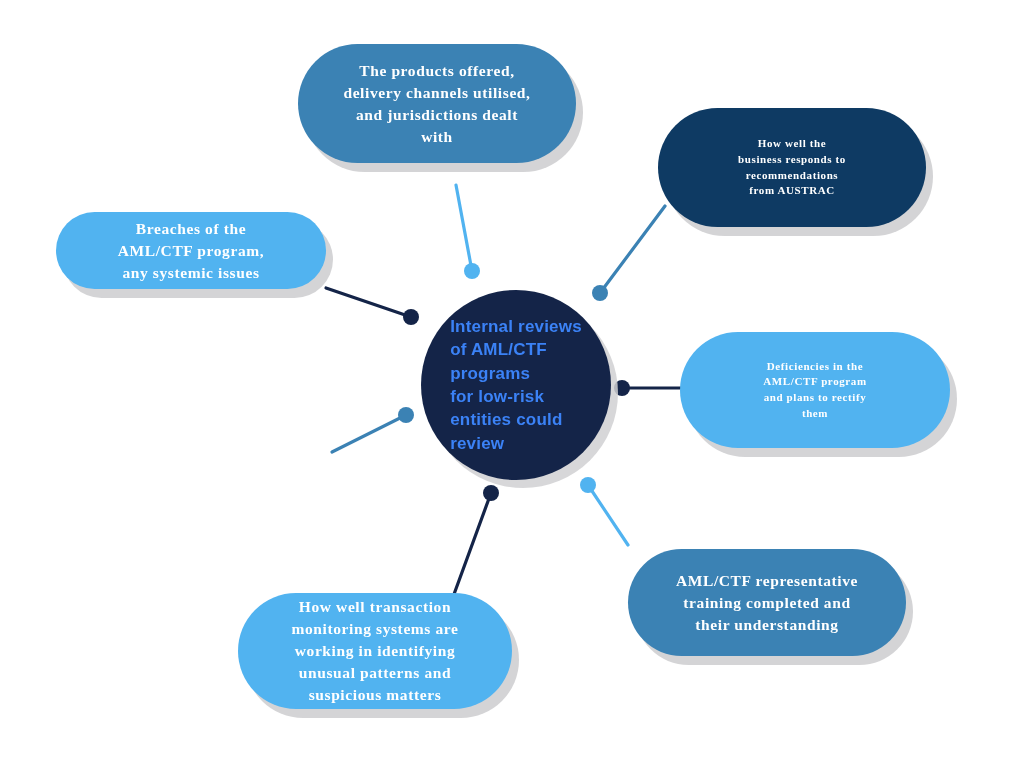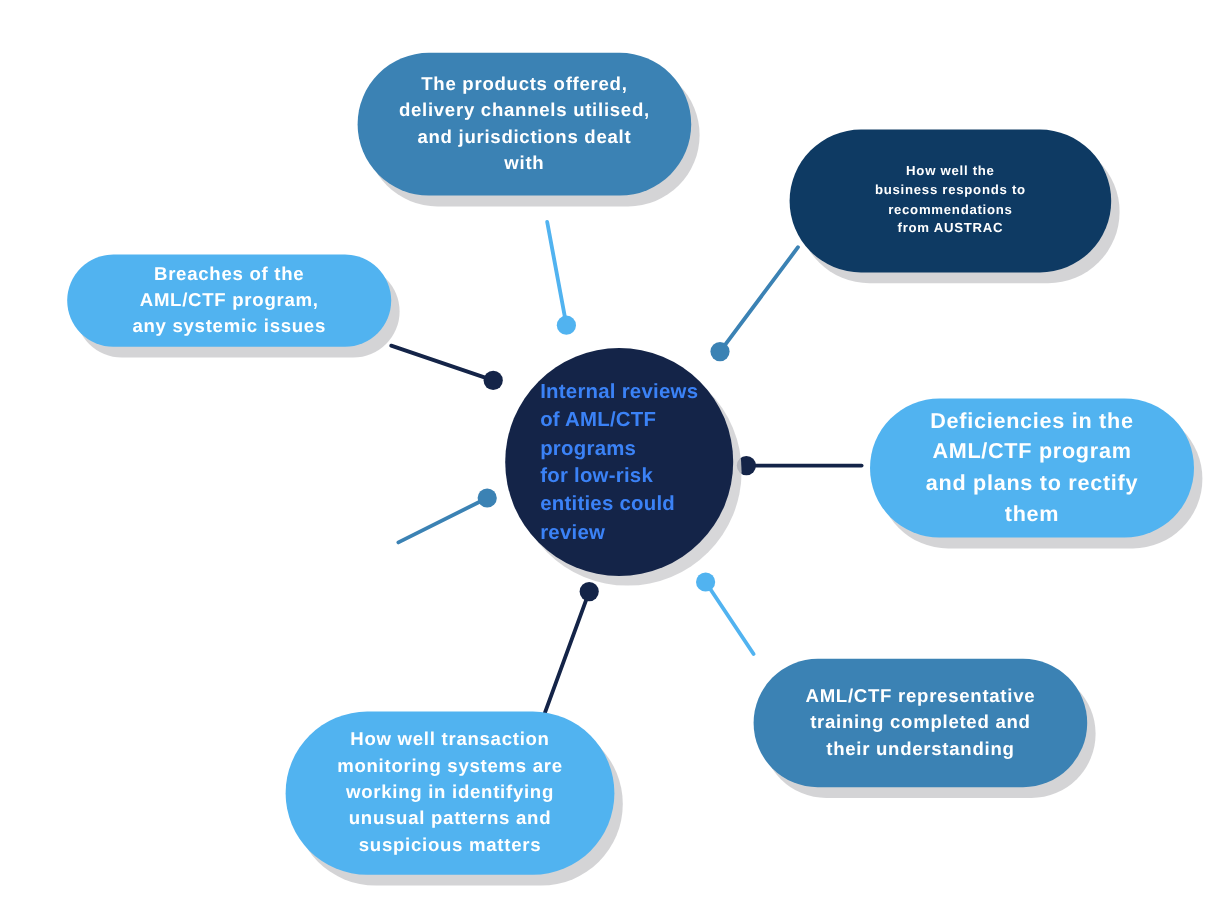--- a/index.html
+++ b/index.html
@@ -38,20 +38,21 @@
     letter-spacing: 0.6px;
     line-height: 1.42;
     border-radius: 999px;
     box-shadow: 7px 9px 0 0 rgba(205,205,207,0.85);
     padding: 8px 20px;
     z-index: 3;
   }
   .node-text {
     display: block;
     white-space: pre-line;
+    font-family: Liberation Serif, serif;
   }
   .center-node {
     position: absolute;
     box-sizing: border-box;
     border-radius: 50%;
     display: flex;
     align-items: center;
     justify-content: center;
     text-align: left;
     color: #3b82f6;
@@ -111,35 +112,35 @@
 recommendations
 from AUSTRAC</span>
   </div>
 
   <div class="node" style="left: 56px; top: 212px; width: 270px; height: 77px; background: rgb(81, 179, 240); font-size: 15.5px;">
     <span class="node-text">Breaches of the
 AML/CTF program,
 any systemic issues</span>
   </div>
 
-  <div class="node" style="left: 725px; top: 332px; width: 270px; height: 116px; background: rgb(81, 179, 240); font-size: 18px;">
+  <div class="node" style="left: 680px; top: 332px; width: 270px; height: 116px; background: rgb(81, 179, 240); font-size: 11px;">
     <span class="node-text">Deficiencies in the
 AML/CTF program
 and plans to rectify
 them</span>
   </div>
 
 
   <div class="node" style="left: 628px; top: 549px; width: 278px; height: 107px; background: rgb(59, 130, 180); font-size: 15.5px;">
     <span class="node-text">AML/CTF representative
 training completed and
 their understanding</span>
   </div>
 
-  <div class="node" style="left: 238px; top: 593px; width: 274px; height: 136px; background: rgb(81, 179, 240); font-size: 15.5px;">
+  <div class="node" style="left: 238px; top: 593px; width: 274px; height: 116px; background: rgb(81, 179, 240); font-size: 15.5px;">
     <span class="node-text">How well transaction
 monitoring systems are
 working in identifying
 unusual patterns and
 suspicious matters</span>
   </div>
 
 </div>
 
 </body></html>

